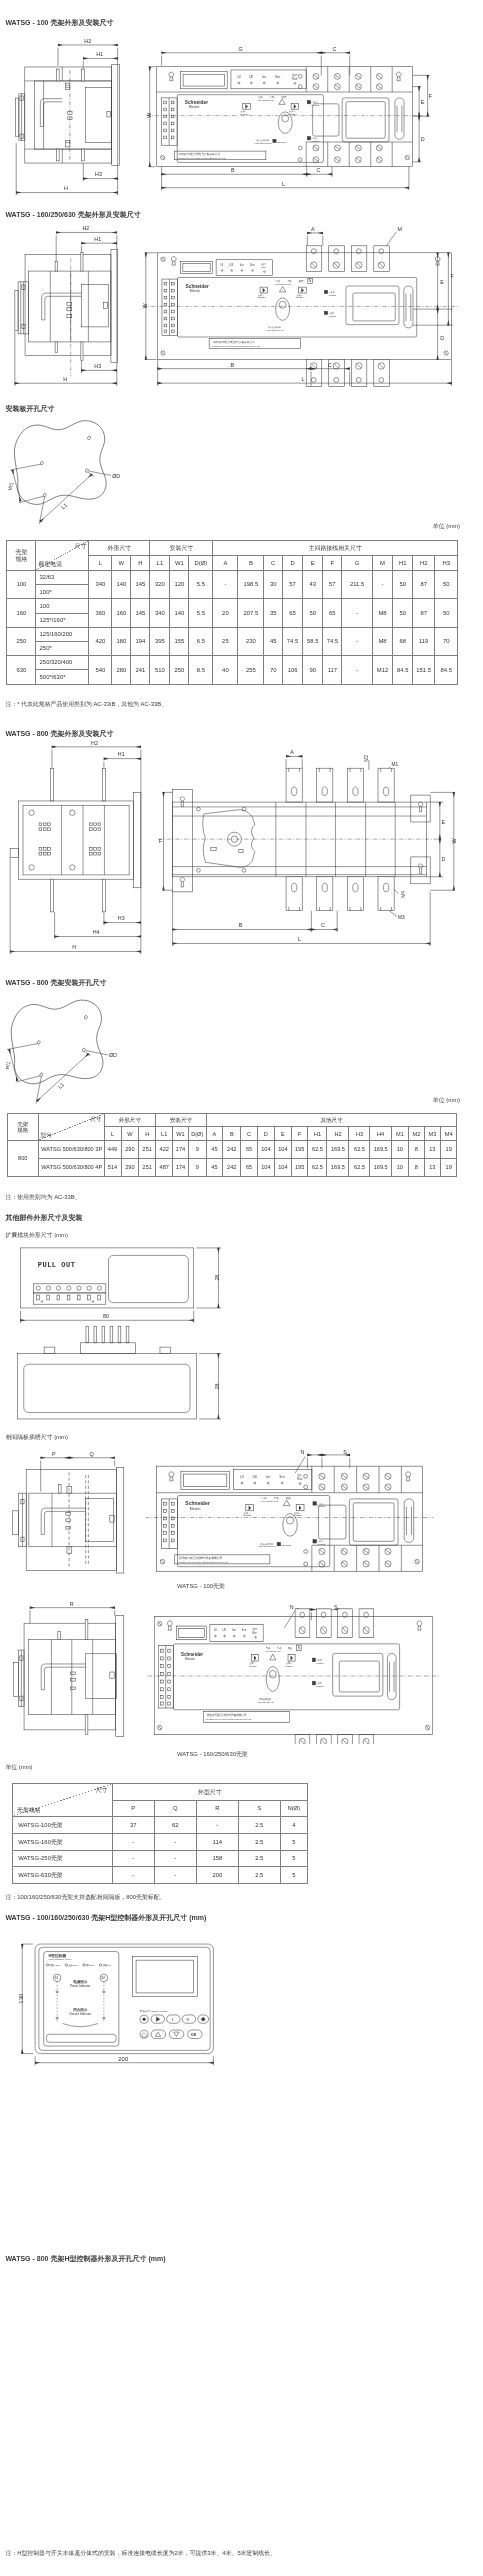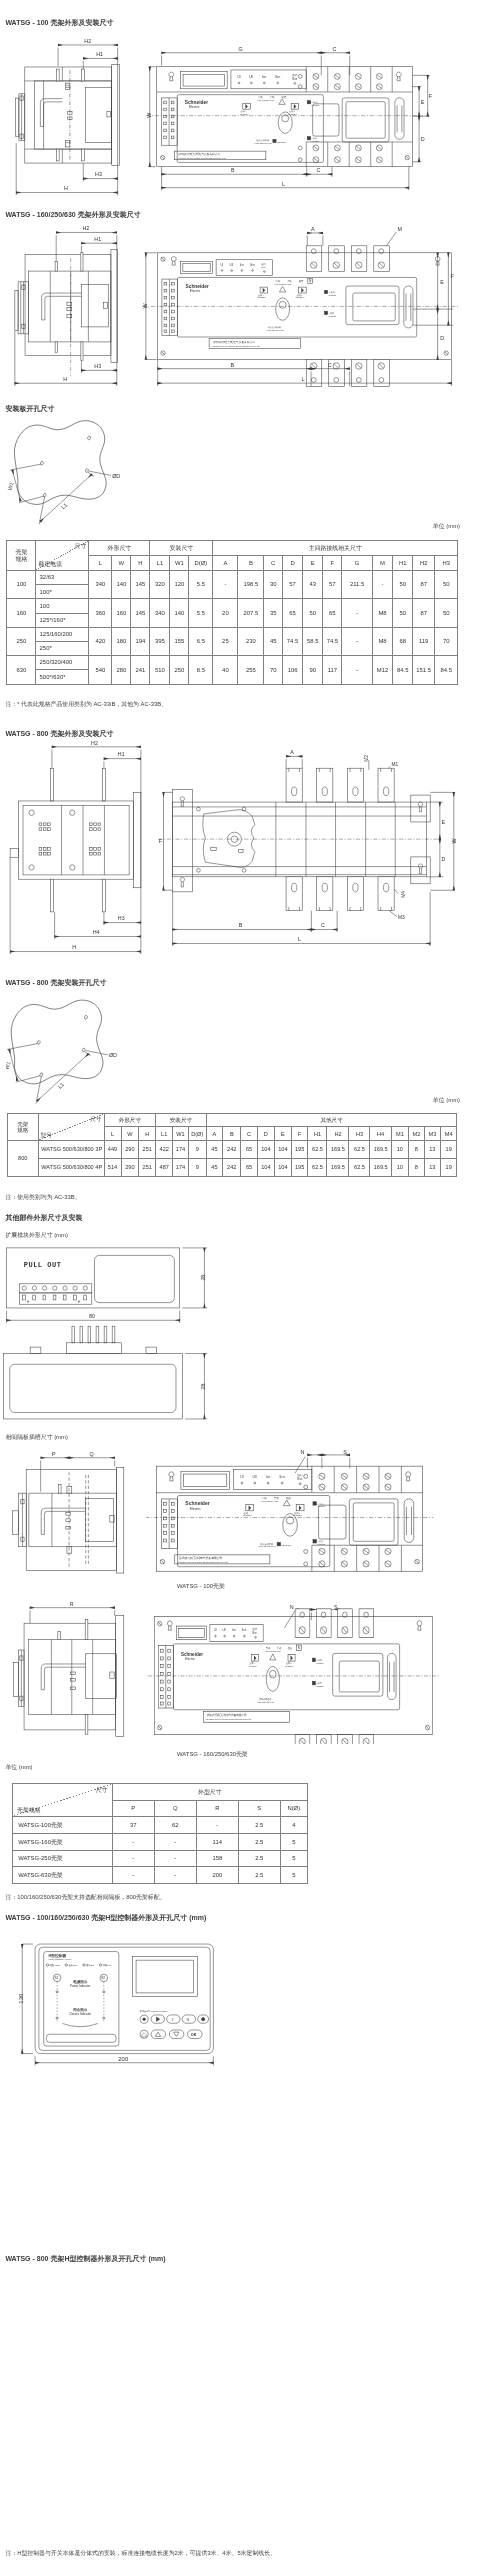--- a/index.html
+++ b/index.html
@@ -1081,21 +1081,21 @@
 </tbody>
     </table>
 </div>
 
 <div class="abs note" style="left:5.4px;top:1193px;">注：使用类别均为 AC-33B。</div>
 
 <div class="abs h1" style="left:5.4px;top:1213px;">其他部件外形尺寸及安装</div>
 
 <div class="abs txt" style="left:5.4px;top:1231px;">扩展模块外形尺寸 (mm)</div>
 
-<div class="abs" style="left:2px;top:1242px;" id="pull1">
+<div class="abs" style="left:16px;top:1242px;" id="pull1">
 <svg width="215" height="185" fill="none" stroke="#3c3c3c" stroke-width="1" viewBox="0 0 400 345">
 
 <g>
 <rect x="8" y="11" width="323" height="112"></rect>
 <text x="40" y="46" font-size="13" font-weight="bold" stroke="none" style="font-family:'Liberation Mono',monospace;letter-spacing:1px;">PULL OUT</text>
 
 <rect x="32" y="78" width="135" height="17"></rect>
 <circle cx="41" cy="86" r="4"></circle>
         <circle cx="60" cy="86" r="4"></circle>
         <circle cx="79" cy="86" r="4"></circle>

